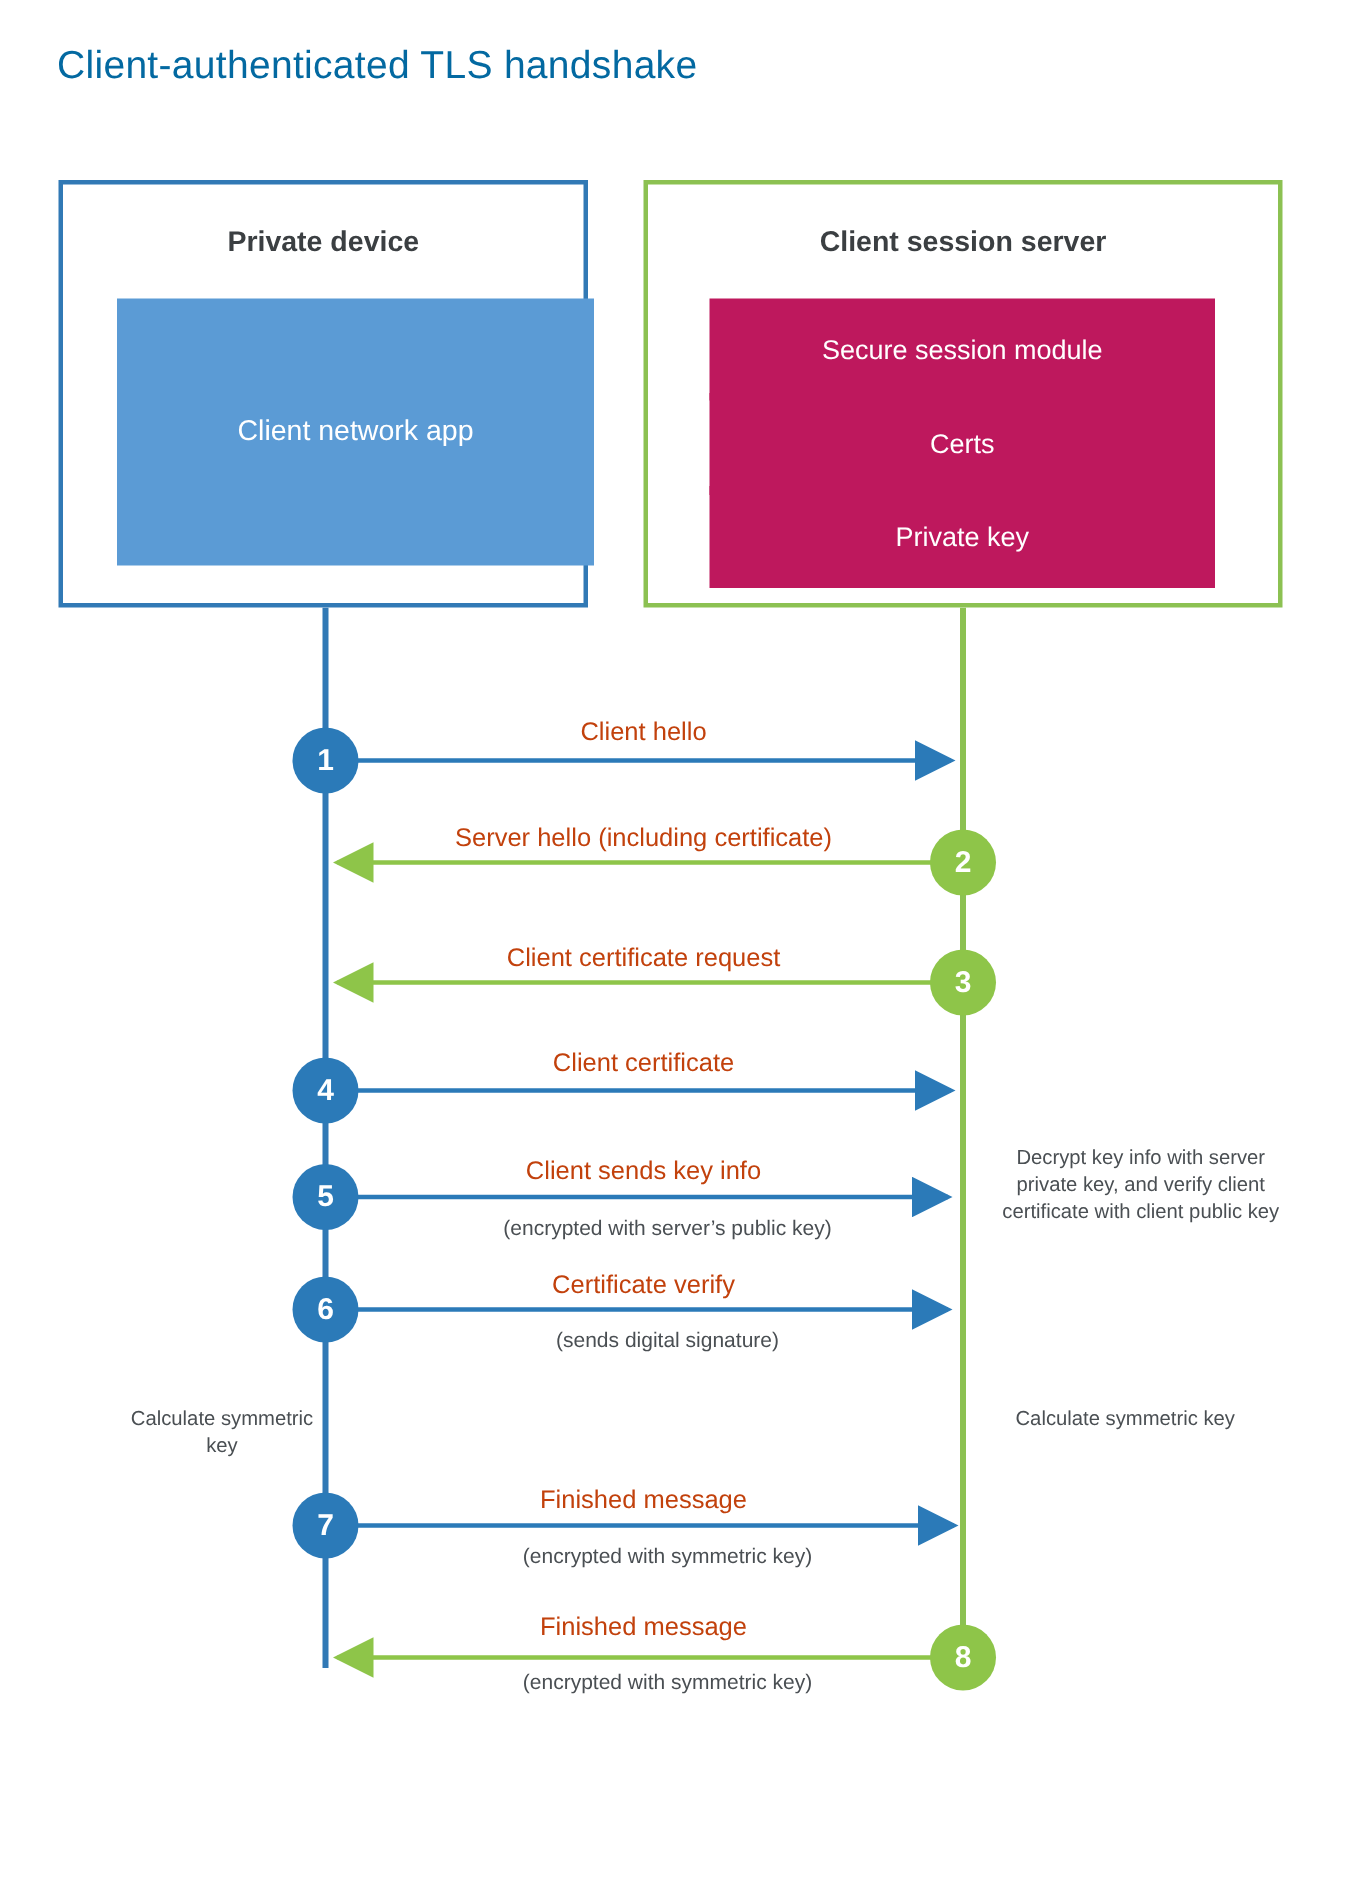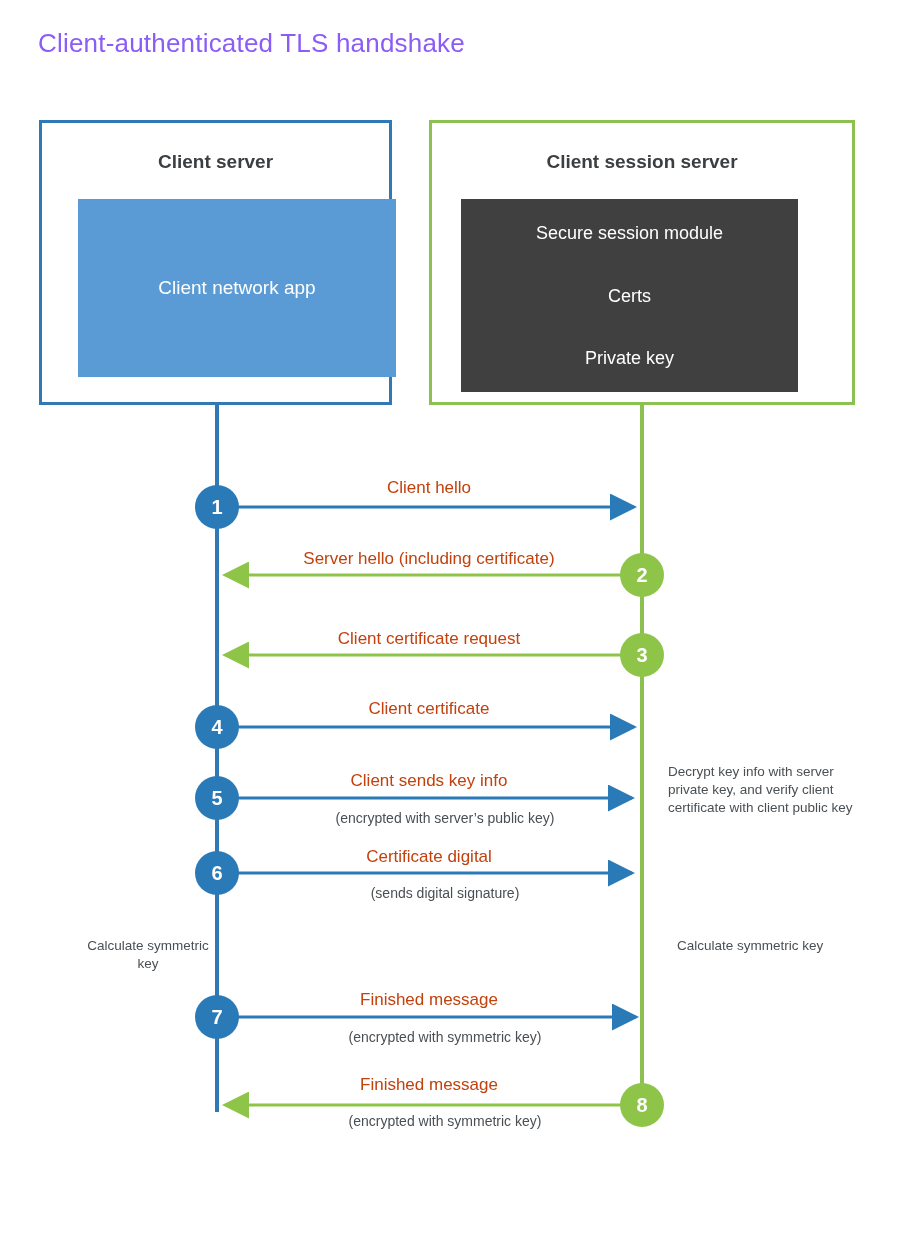--- a/index.html
+++ b/index.html
@@ -21,21 +21,21 @@
     width: 900px;
     height: 1256px;
   }
   
   .title {
     position: absolute;
     left: 38px;
     top: 28px;
     font-size: 26px;
     font-weight: 400;
-    color: #8b5cf6;
+    color: #0369a1;
     letter-spacing: 0.2px;
     white-space: nowrap;
   }
   
   .actor-box {
     position: absolute;
     box-sizing: border-box;
     background: #ffffff;
   }
   #client-box {
@@ -74,23 +74,23 @@
   }
   #client-app-block {
     left: 36px;
     top: 76px;
     width: 318px;
     height: 178px;
     background: #5b9bd5;
     font-size: 19px;
   }
   .server-bar {
-    background: #404040;
+    background: #be185d;
     font-size: 18px;
-    left: 29px;
+    left: 41px;
     width: 337px;
     height: 68px;
   }
   #server-bar-0 { top: 76px; }
   #server-bar-1 { top: 139px; }
   #server-bar-2 { top: 201px; }
 
   
   .diagram-svg {
     position: absolute;
@@ -136,21 +136,21 @@
   .side-note {
     position: absolute;
     font-size: 13.5px;
     line-height: 1.35;
     color: #4a4f53;
   }
   #note-server-decrypt {
     left: 668px;
     top: 763px;
     width: 185px;
-    text-align: left;
+    text-align: center;
   }
   #note-client-calc {
     left: 78px;
     top: 937px;
     width: 140px;
     text-align: center;
     font-size: 13.5px;
   }
   #note-server-calc {
     left: 677px;
@@ -195,21 +195,21 @@
     <line x1="219" y1="798" x2="632" y2="798" stroke="#2b7ab8" stroke-width="3" marker-end="url(#arrow-blue-right)"></line>
 
     <line x1="219" y1="873" x2="632" y2="873" stroke="#2b7ab8" stroke-width="3" marker-end="url(#arrow-blue-right)"></line>
 
     <line x1="219" y1="1017" x2="636" y2="1017" stroke="#2b7ab8" stroke-width="3" marker-end="url(#arrow-blue-right)"></line>
 
     <line x1="640" y1="1105" x2="225" y2="1105" stroke="#8ec549" stroke-width="3" marker-end="url(#arrow-green-left)"></line>
   </svg>
 
   <div class="actor-box" id="client-box">
-    <div class="actor-title">Client server</div>
+    <div class="actor-title">Private device</div>
     <div class="inner-block" id="client-app-block">Client network app</div>
   </div>
 
   <div class="actor-box" id="server-box">
     <div class="actor-title">Client session server</div>
     <div class="inner-block server-bar" id="server-bar-0">Secure session module</div>
     <div class="inner-block server-bar" id="server-bar-2">Private key</div>
     <div class="inner-block server-bar" id="server-bar-1">Certs</div>
   </div>
 
@@ -226,21 +226,21 @@
 
   <div class="flow-label" style="left:429px; top:549px;">Server hello (including certificate)</div>
 
   <div class="flow-label" style="left:429px; top:629px;">Client certificate request</div>
 
   <div class="flow-label" style="left:429px; top:699px;">Client certificate</div>
 
   <div class="flow-label" style="left:429px; top:771px;">Client sends key info</div>
   <div class="flow-sublabel" style="left:429px; top:810px;">(encrypted with server’s public key)</div>
 
-  <div class="flow-label" style="left:429px; top:847px;">Certificate digital</div>
+  <div class="flow-label" style="left:429px; top:847px;">Certificate verify</div>
   <div class="flow-sublabel" style="left:429px; top:885px;">(sends digital signature)</div>
 
   <div class="flow-label" style="left:429px; top:990px;">Finished message</div>
   <div class="flow-sublabel" style="left:429px; top:1029px;">(encrypted with symmetric key)</div>
 
   <div class="flow-label" style="left:429px; top:1075px;">Finished message</div>
   <div class="flow-sublabel" style="left:429px; top:1113px;">(encrypted with symmetric key)</div>
 
   <div class="side-note" id="note-server-decrypt">Decrypt key info with server private key, and verify client certificate with client public key</div>
   <div class="side-note" id="note-client-calc">Calculate symmetric key</div>

